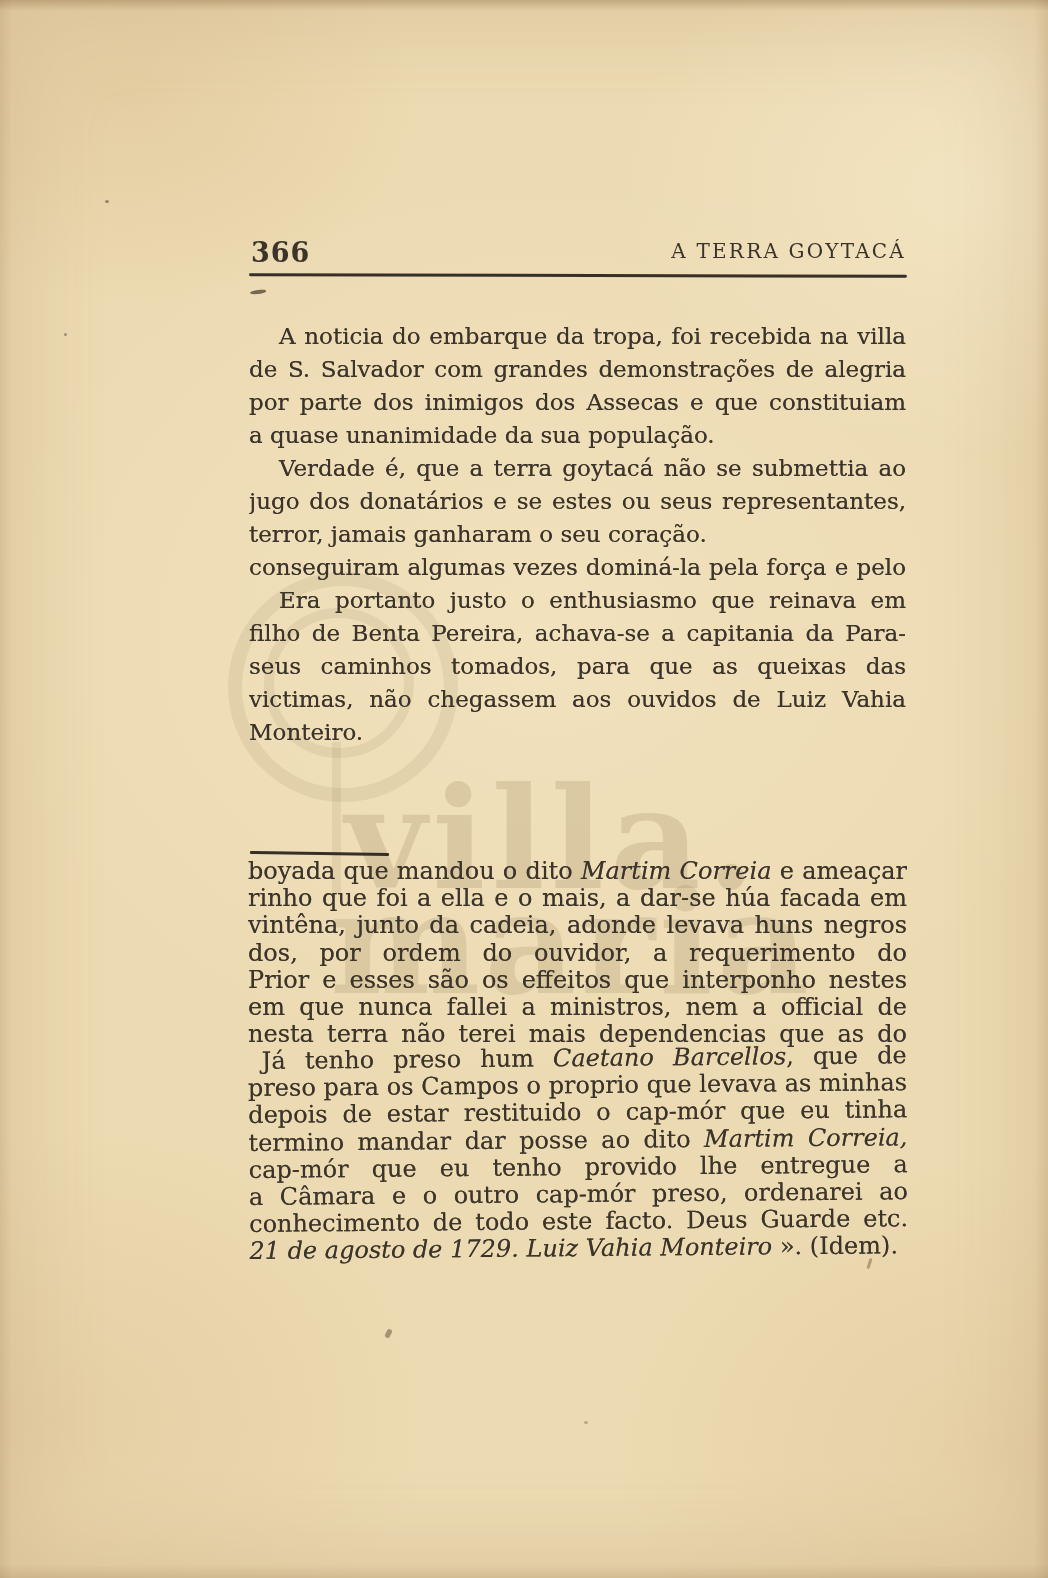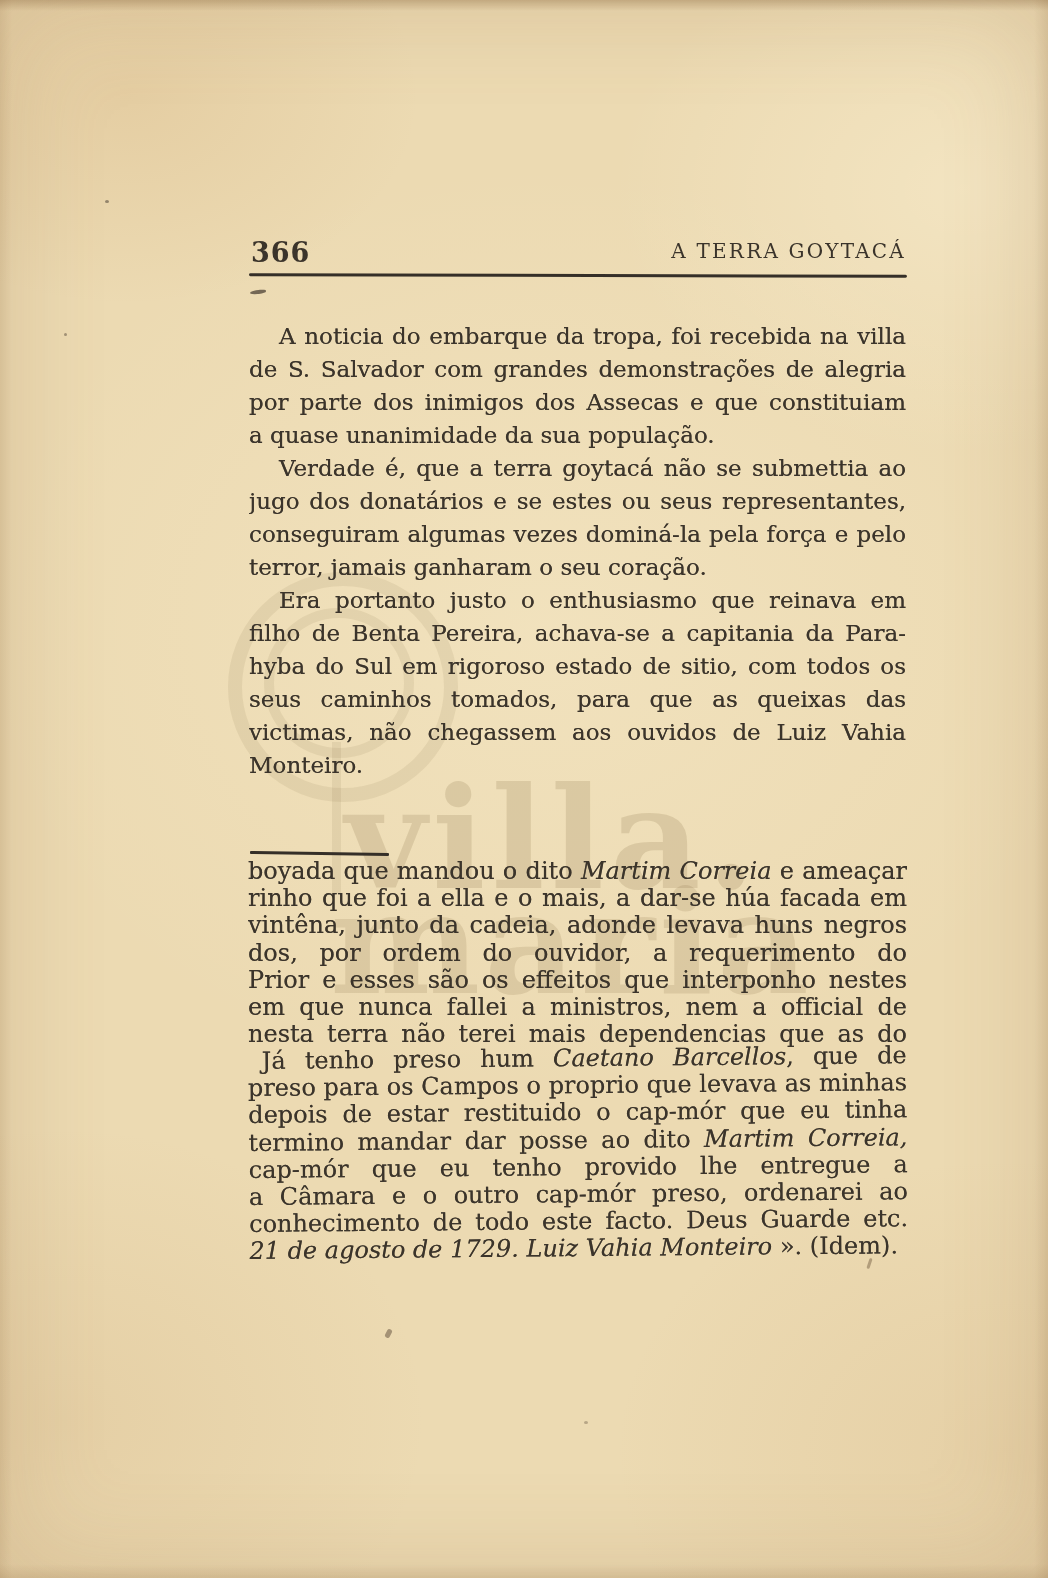--- a/index.html
+++ b/index.html
@@ -105,27 +105,26 @@
   <div class="bodytext" id="body-paragraphs">
       <div class="para">
         <div class="tline ind"><span>A noticia do embarque da tropa, foi recebida na villa</span></div>
         <div class="tline"><span>de S. Salvador com grandes demonstrações de alegria</span></div>
         <div class="tline"><span>por parte dos inimigos dos Assecas e que constituiam</span></div>
         <div class="tline noStretch"><span>a quase unanimidade da sua população.</span></div>
       </div>
       <div class="para">
         <div class="tline ind"><span>Verdade é, que a terra goytacá não se submettia ao</span></div>
         <div class="tline"><span>jugo dos donatários e se estes ou seus representantes,</span></div>
+        <div class="tline noStretch"><span>terror, jamais ganharam o seu coração.</span></div>
         <div class="tline"><span>conseguiram algumas vezes dominá-la pela força e pelo</span></div>
-        <div class="tline noStretch"><span>terror, jamais ganharam o seu coração.</span></div>
       </div>
       <div class="para">
         <div class="tline ind"><span>Era portanto justo o enthusiasmo que reinava em</span></div>
         <div class="tline"><span>filho de Benta Pereira, achava-se a capitania da Para-</span></div>
-        <div class="tline"><span>hyba do Sul em rigoroso estado de sitio, com todos os</span></div>
         <div class="tline"><span>seus caminhos tomados, para que as queixas das</span></div>
         <div class="tline"><span>victimas, não chegassem aos ouvidos de Luiz Vahia</span></div>
         <div class="tline noStretch"><span>Monteiro.</span></div>
       </div>
     </div>
 
   <div class="fnsep"></div>
   <div class="fn" id="footnote-paragraphs">
       <div class="para">
         <div class="tline"><span>boyada que mandou o dito </span><span class="it">Martim Correia</span><span> e ameaçar ao seu mey-</span></div>

